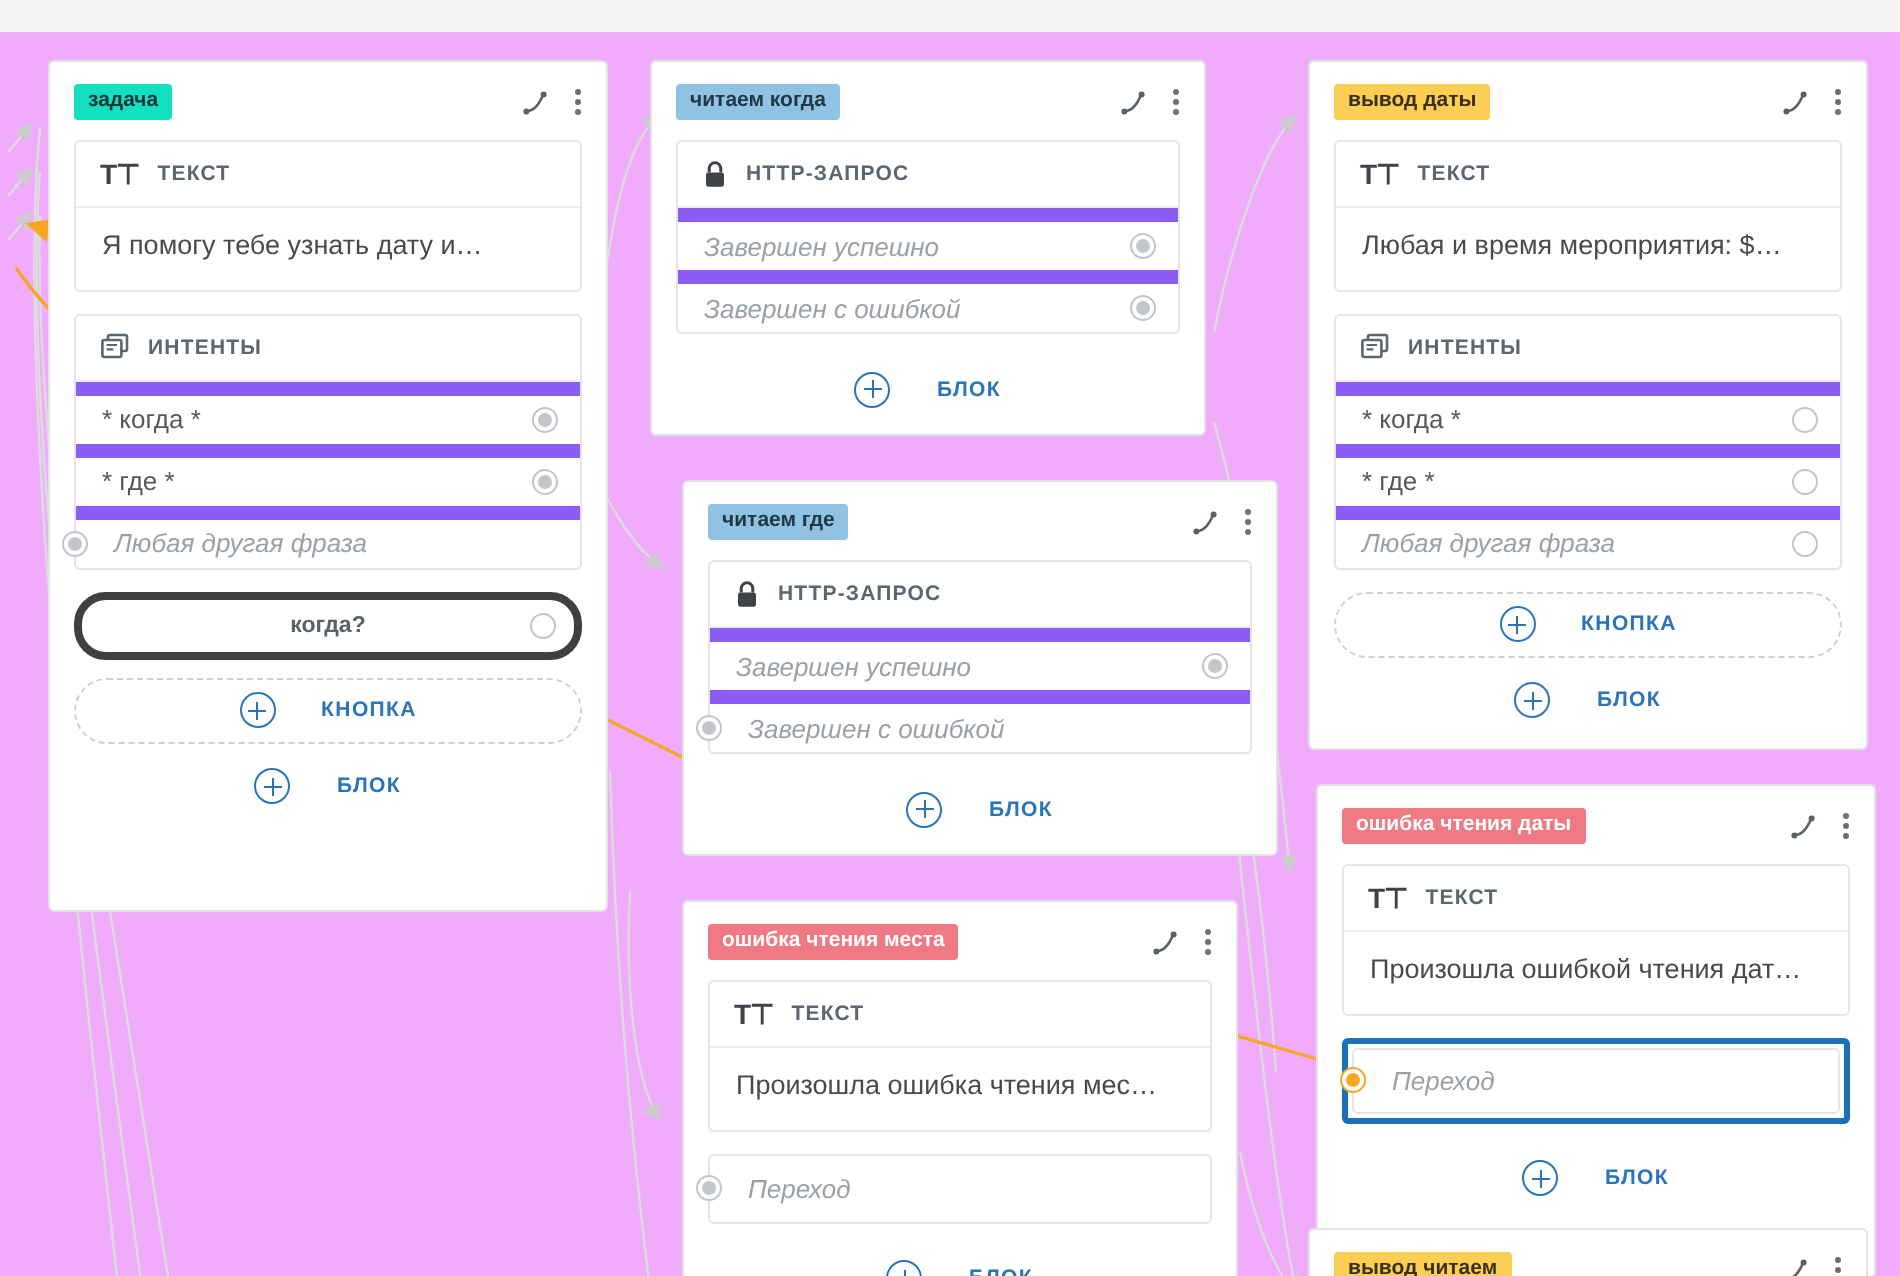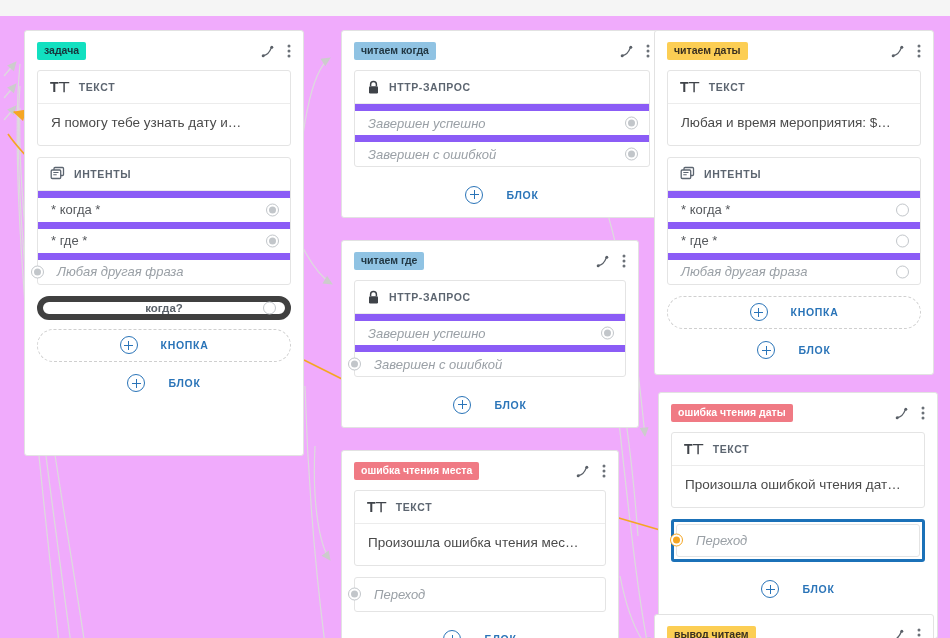--- a/index.html
+++ b/index.html
@@ -122,23 +122,24 @@
   }
   .port.right { right: 11px; }
   .port.left  { left: -7px; }
   .port.orange { border-color: #f5a623; }
   .port.orange::after { background: #f5a623; }
 
   
   .pill {
     position: relative;
     display: flex;
+    align-items: center;
     justify-content: center;
-    height: 24px;
-    border: 6px solid #404040;
+    height: 34px;
+    border: 4px solid #404040;
     border-radius: 16px;
     background: #fff;
     font-size: 11.5px;
     font-weight: bold;
     color: #5a6169;
     margin-bottom: 9px;
   }
   .pill .port.right { right: 9px; }
 
   
@@ -289,21 +290,21 @@
     <div class="add-btn dashed">
       <span class="plus"></span>
       <span>КНОПКА</span>
     </div>
     <div class="add-btn">
       <span class="plus"></span>
       <span>БЛОК</span>
     </div>
   </div>
 
-  <div class="card" style="left:341px; top:14px; width:322px; height:188px;">
+  <div class="card" style="left:325px; top:14px; width:278px; height:188px;">
     <div class="card-head">
       <span class="badge blue">читаем когда</span>
       <span class="head-tools">
         <svg class="ico-link" width="13" height="13" viewBox="0 0 13 13">
           <path d="M2.5 10.5 C 5 10.5 8 8.5 10.5 2.5" stroke="#5a6068" stroke-width="1.3" fill="none"></path>
           <circle cx="2.2" cy="10.8" r="1.5" fill="#5a6068"></circle>
             <circle cx="10.8" cy="2.2" r="1.5" fill="#5a6068"></circle>
         </svg>
         <svg class="ico-menu" width="4" height="14" viewBox="0 0 4 14">
           <circle cx="2" cy="2" r="1.5" fill="#6b7178"></circle>
@@ -404,21 +405,21 @@
       </div>
     </div>
     <div class="add-btn">
       <span class="plus"></span>
       <span>БЛОК</span>
     </div>
   </div>
 
   <div class="card" style="left:654px; top:14px; width:280px; height:345px;">
     <div class="card-head">
-      <span class="badge yellow">читаем даты</span>
+      <span class="badge yellow">вывод даты</span>
       <span class="head-tools">
         <svg class="ico-link" width="13" height="13" viewBox="0 0 13 13">
           <path d="M2.5 10.5 C 5 10.5 8 8.5 10.5 2.5" stroke="#5a6068" stroke-width="1.3" fill="none"></path>
           <circle cx="2.2" cy="10.8" r="1.5" fill="#5a6068"></circle>
             <circle cx="10.8" cy="2.2" r="1.5" fill="#5a6068"></circle>
         </svg>
         <svg class="ico-menu" width="4" height="14" viewBox="0 0 4 14">
           <circle cx="2" cy="2" r="1.5" fill="#6b7178"></circle>
             <circle cx="2" cy="7" r="1.5" fill="#6b7178"></circle>
             <circle cx="2" cy="12" r="1.5" fill="#6b7178"></circle>

